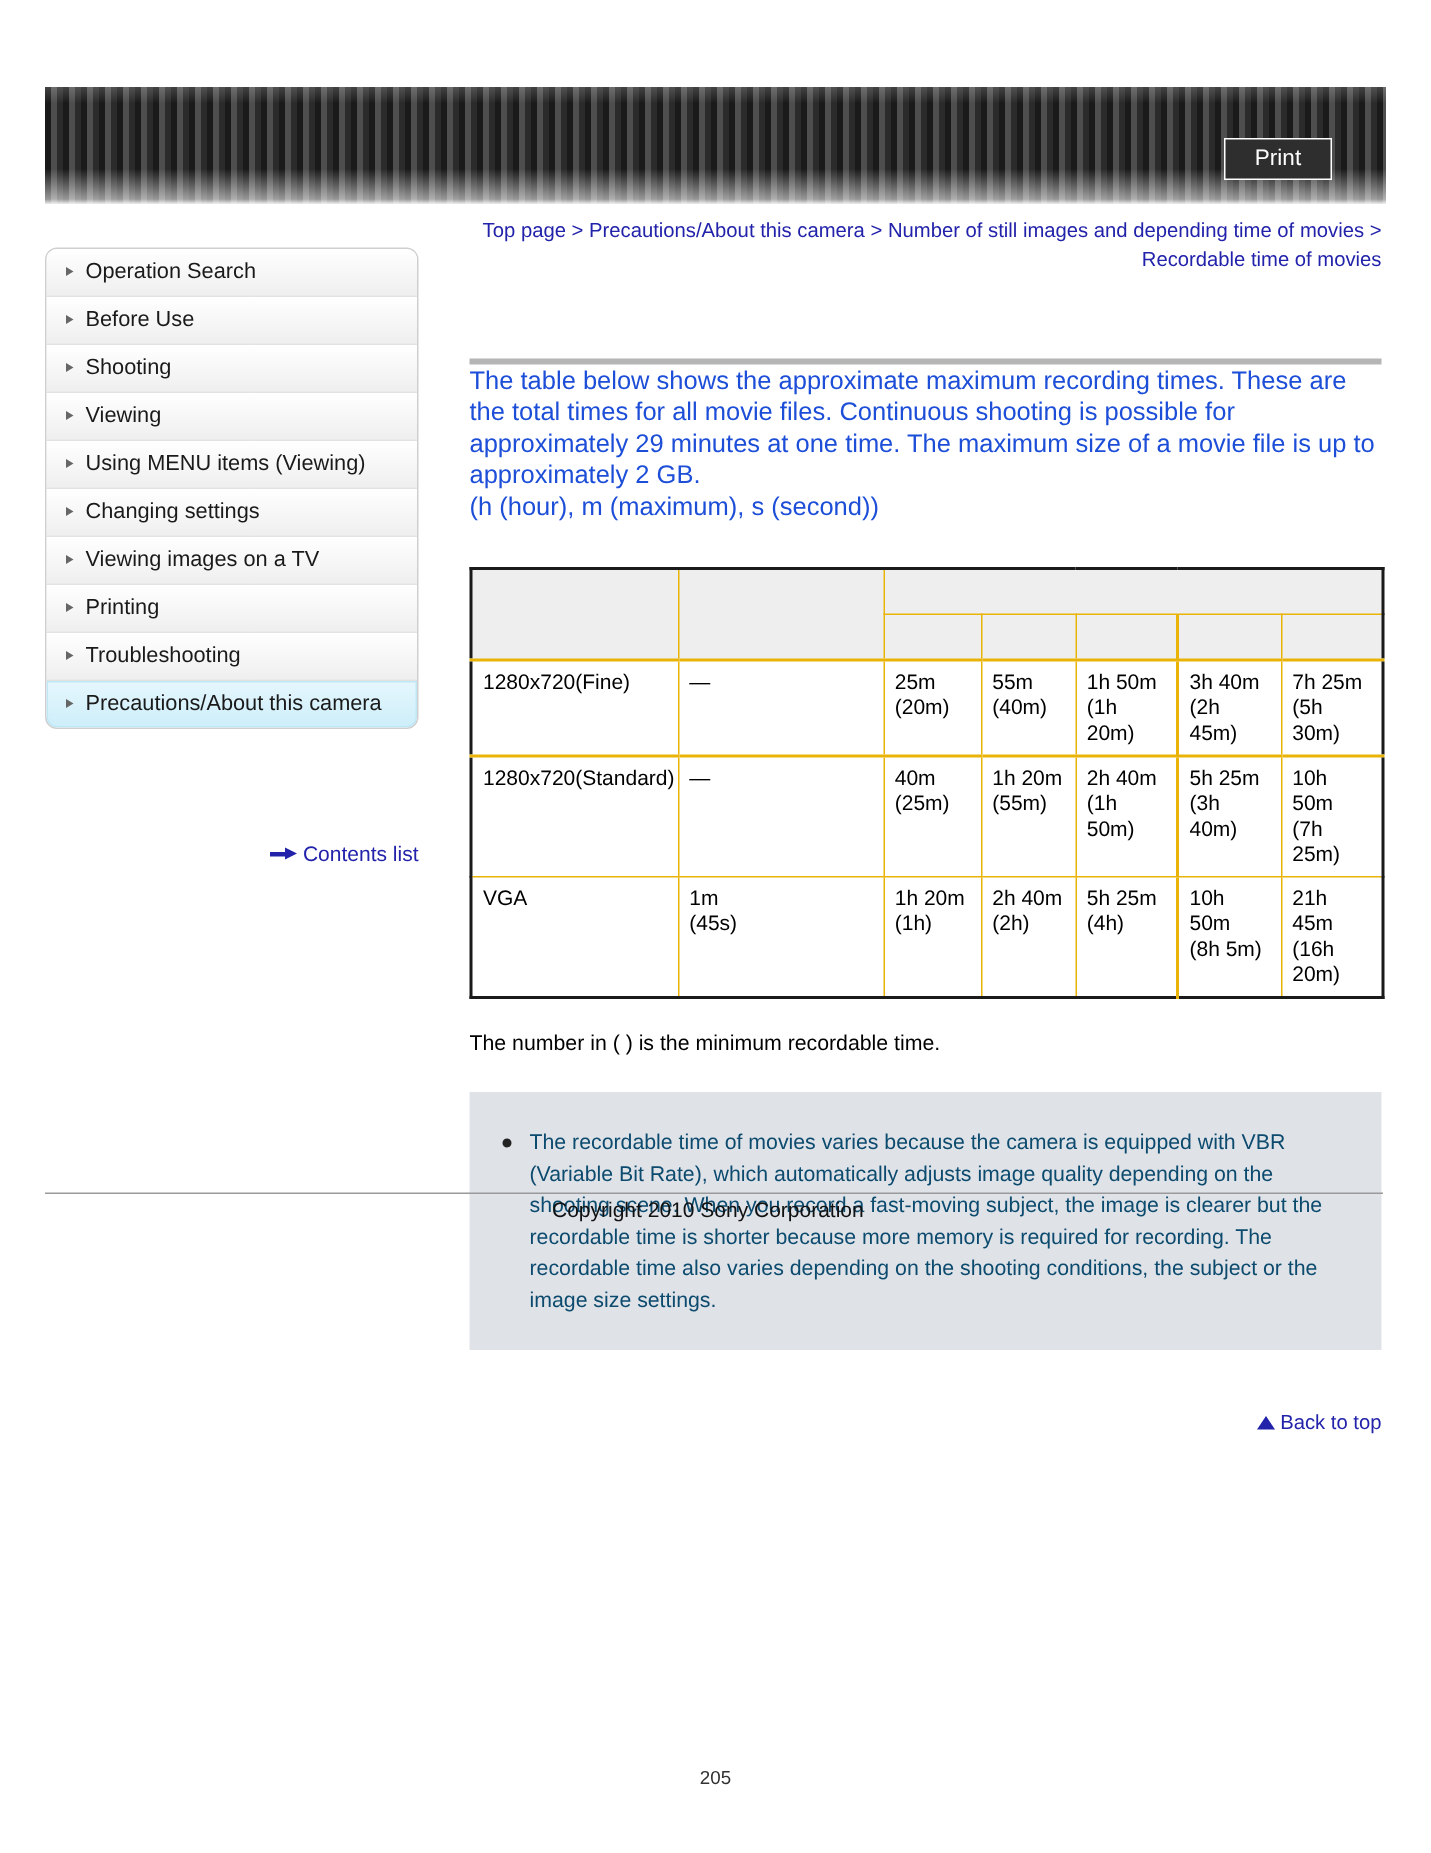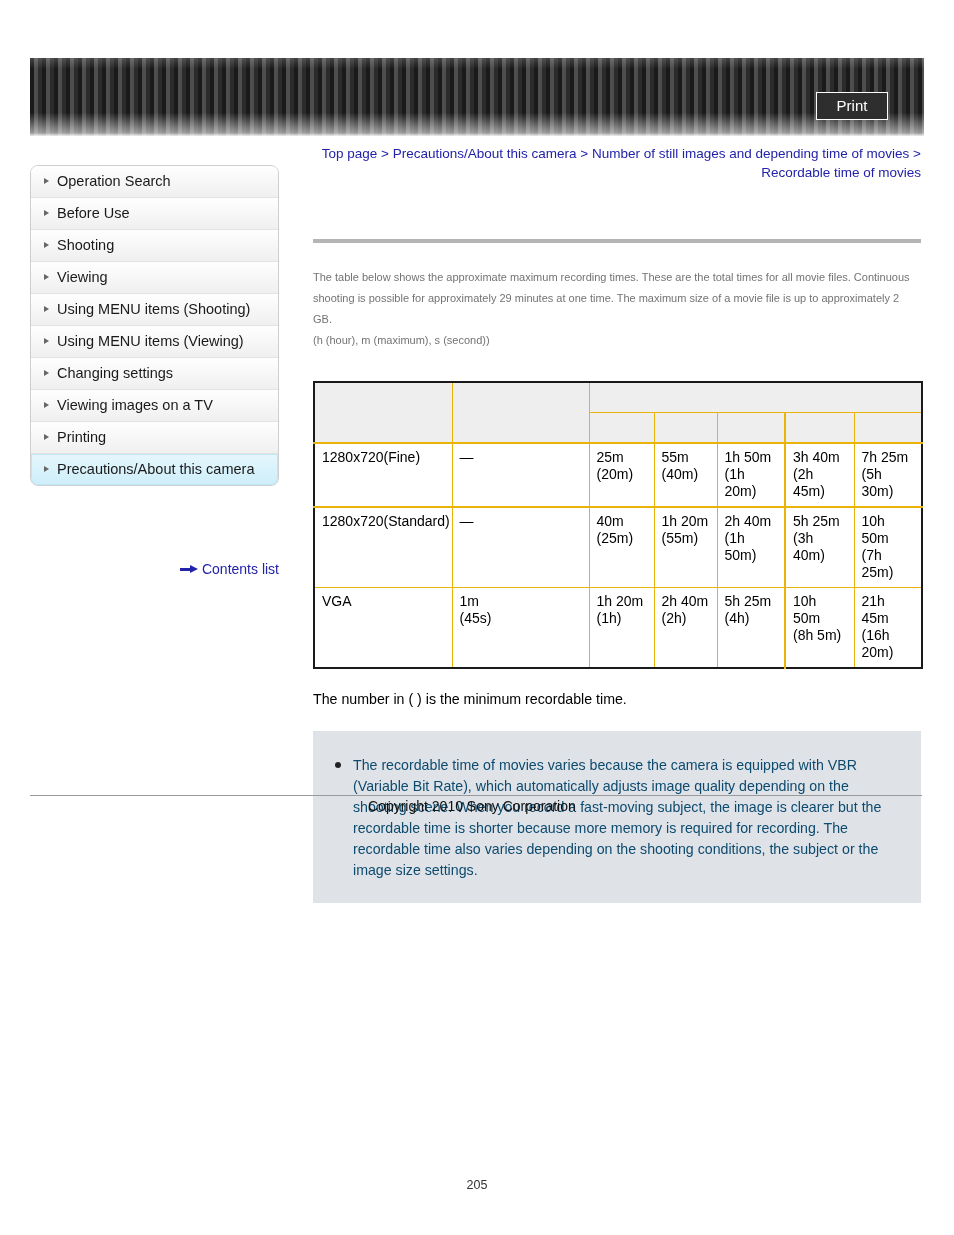--- a/index.html
+++ b/index.html
@@ -148,24 +148,23 @@
   }
   .breadcrumb .sep { color: #2222aa; }
 
   .rule {
     margin-top: 57px;
     height: 4px;
     background: #b5b5b5;
   }
 
   .intro {
-    margin-top: 24px;
-    font-size: 11px;
+    font-size: 17px;
     line-height: 21px;
-    color: #737373;
+    color: #1d4ed8;
   }
 
   
   table.spec {
     margin-top: 30px;
     border-collapse: collapse;
     width: 608px;
     table-layout: fixed;
     font-size: 14px;
   }
@@ -283,24 +282,20 @@
   <div class="side-item">
     <span class="tri"></span>
     <span>Shooting</span>
   </div>
 
   <div class="side-item">
     <span class="tri"></span>
     <span>Viewing</span>
   </div>
 
-  <div class="side-item">
-    <span class="tri"></span>
-    <span>Using MENU items (Shooting)</span>
-  </div>
 
   <div class="side-item">
     <span class="tri"></span>
     <span>Using MENU items (Viewing)</span>
   </div>
 
   <div class="side-item">
     <span class="tri"></span>
     <span>Changing settings</span>
   </div>
@@ -309,20 +304,24 @@
     <span class="tri"></span>
     <span>Viewing images on a TV</span>
   </div>
 
 
   <div class="side-item">
     <span class="tri"></span>
     <span>Printing</span>
   </div>
 
+  <div class="side-item">
+    <span class="tri"></span>
+    <span>Troubleshooting</span>
+  </div>
 
   <div class="side-item active">
     <span class="tri"></span>
     <span>Precautions/About this camera</span>
   </div>
 
 </div>
 
 <div class="contents-list">
   <span class="arrow"></span><span class="cl-text">Contents list</span>
@@ -416,18 +415,21 @@
 
   <div class="infobox">
     <ul>
       <li>
         <span class="dot"></span>
         <span>The recordable time of movies varies because the camera is equipped with VBR (Variable Bit Rate), which automatically adjusts image quality depending on the shooting scene. When you record a fast-moving subject, the image is clearer but the recordable time is shorter because more memory is required for recording. The recordable time also varies depending on the shooting conditions, the subject or the image size settings.</span>
       </li>
     </ul>
   </div>
 
+  <div class="backtop">
+    <span class="up"></span><span class="bt-text">Back to top</span>
+  </div>
 
 </div>
 
 <div class="footer-rule"></div>
 <div class="copyright">Copyright 2010 Sony Corporation</div>
 <div class="pagenum">205</div>
 
 </body></html>

